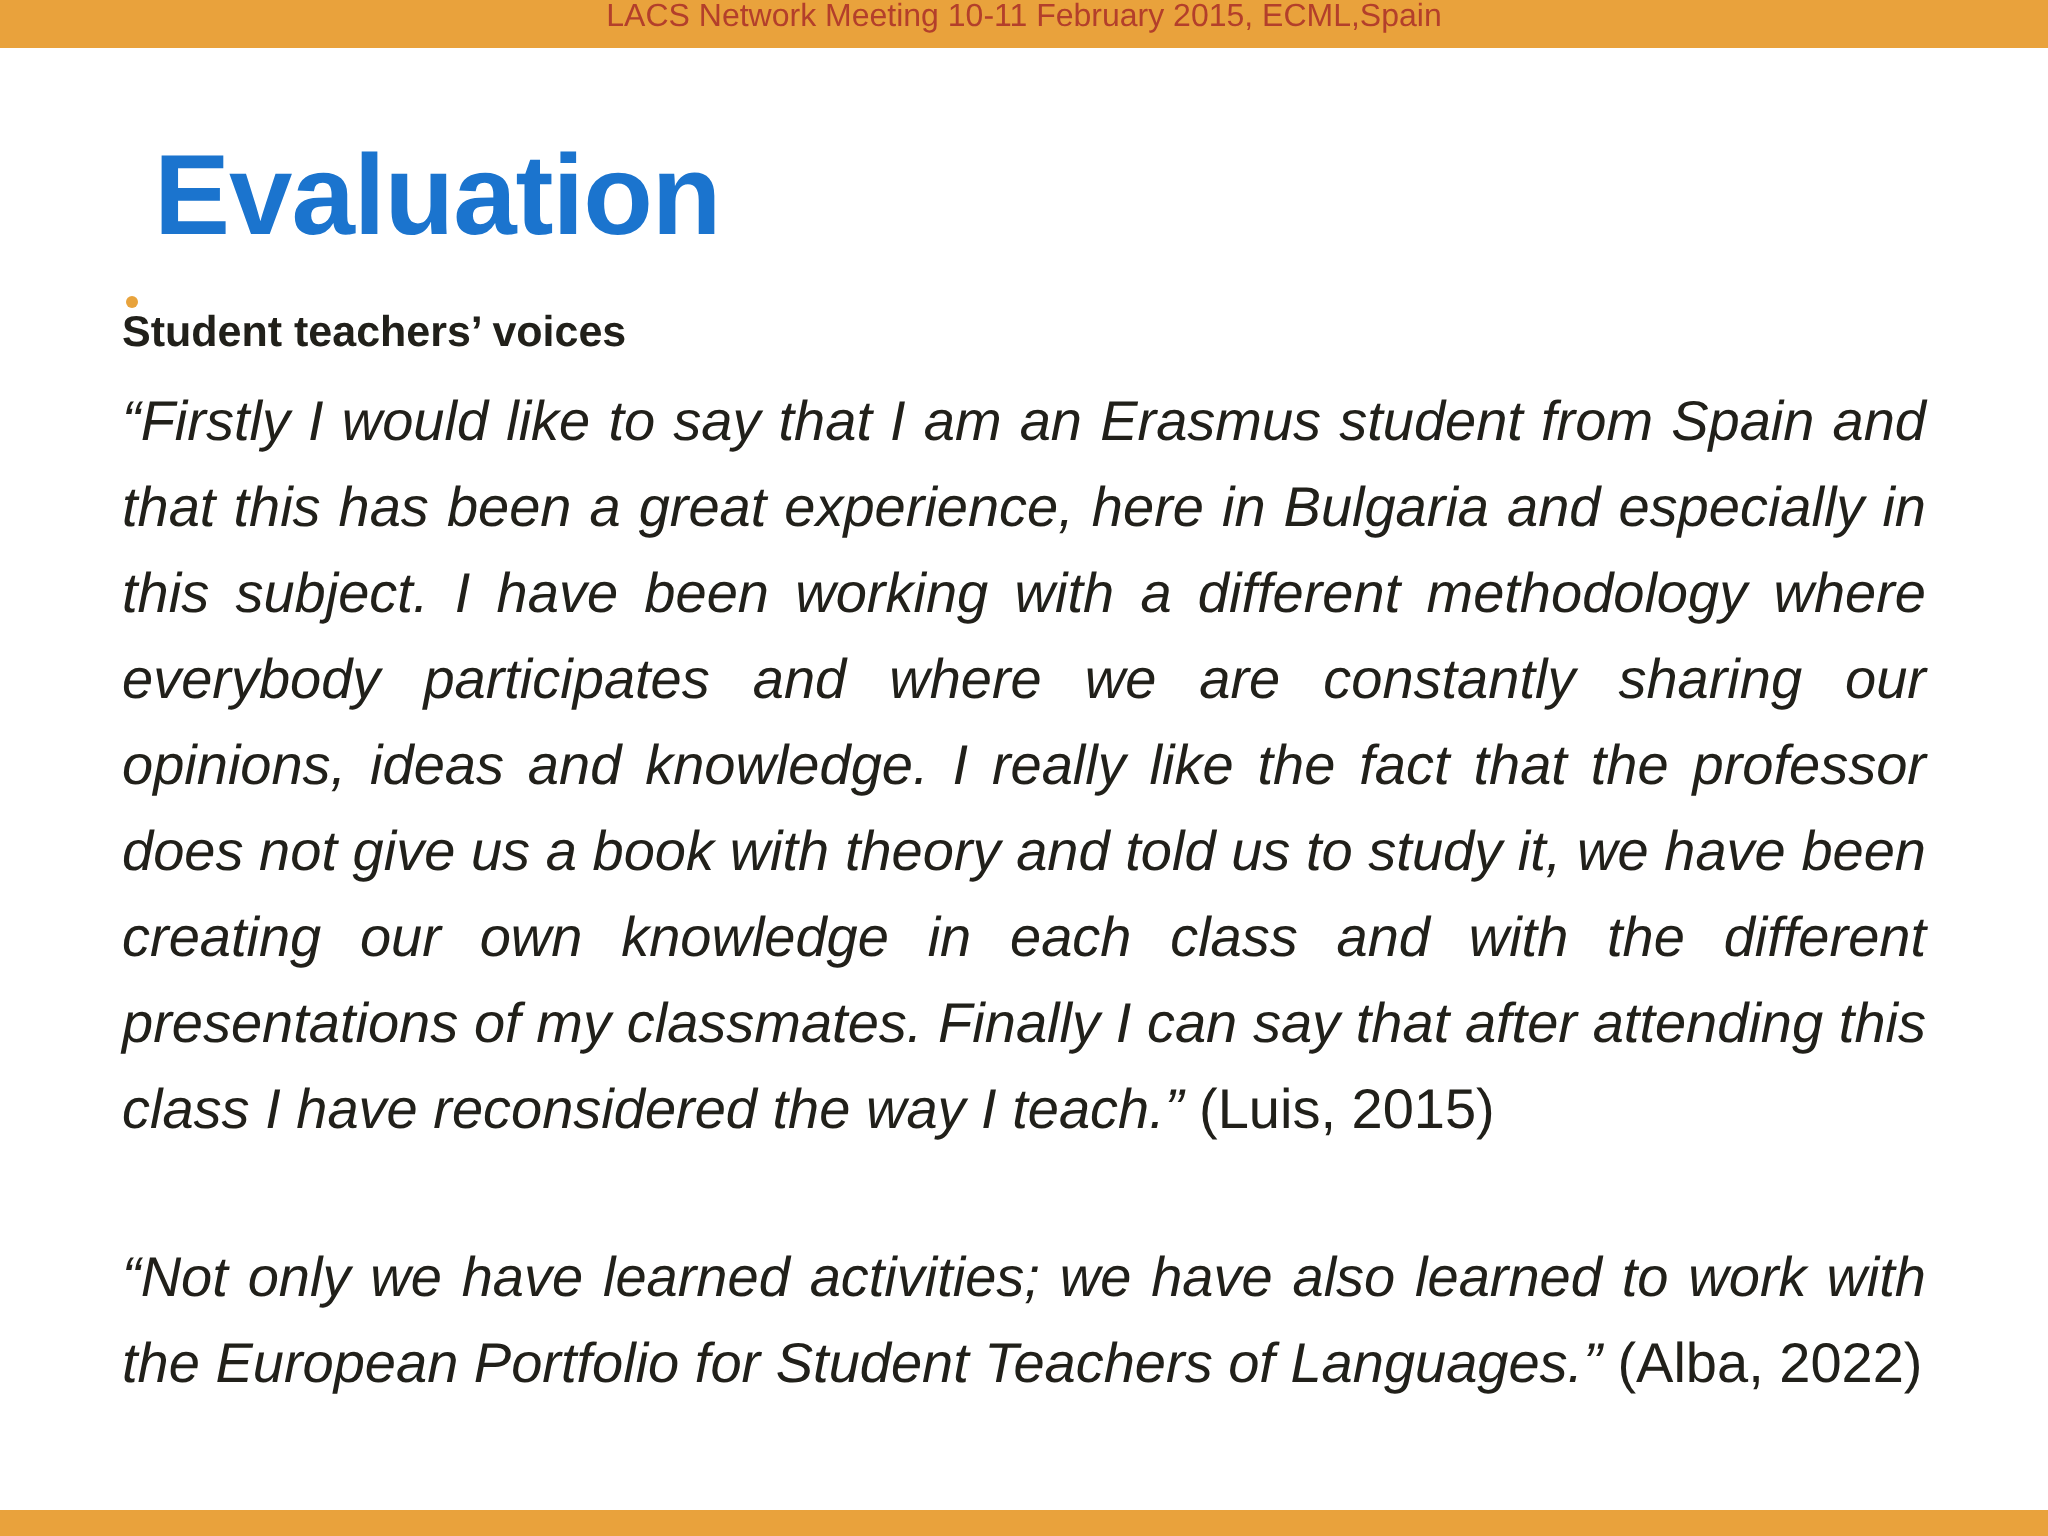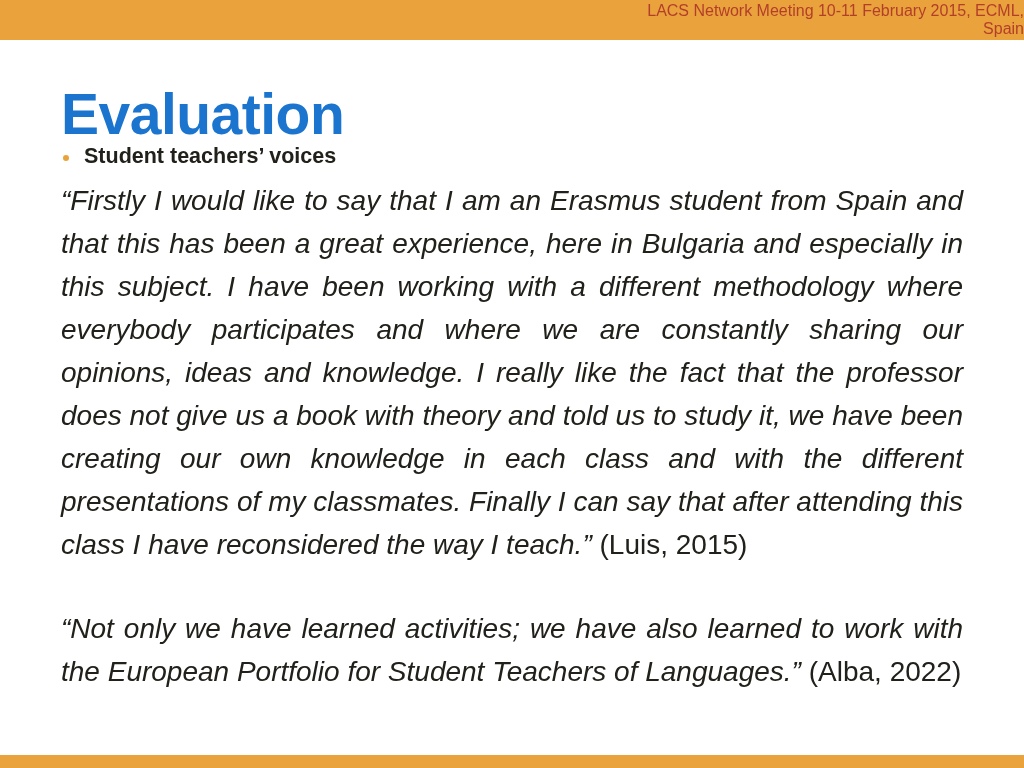--- a/index.html
+++ b/index.html
@@ -9,45 +9,46 @@
   }
   .slide {
     position: relative;
     width: 1024px;
     height: 768px;
     background: #ffffff;
     overflow: hidden;
     font-family: "Liberation Sans", sans-serif;
   }
   .topbar {
-    height: 40px;
+    height: 24px;
     background: var(--bar-orange, #E9A23C);
     color: var(--header-text-red, #B33F2B);
     display: flex;
-    flex-direction: column;
     justify-content: center;
-    align-items: flex-end;
+    align-items: flex-start;
     text-align: center;
     font-size: 16px;
     line-height: 18.5px;
   }
   .content {
     padding: 0 61px;
   }
   .title {
-    margin: 44px 0 0 0;
+    margin: 44px 0 0 16px;
     font-size: 57px;
     line-height: 60px;
     font-weight: 700;
     letter-spacing: -0.5px;
     color: var(--title-blue, #1B74CE);
   }
   .bullet-row {
+    margin-top: 18px;
     display: flex;
-    align-items: center;
+    align-items: flex-start;
+    flex-direction: column;
   }
   .dot {
     width: 6px;
     height: 6px;
     border-radius: 50%;
     background: var(--bullet-orange, #E8A33C);
     margin: 2px 15px 0 2px;
     flex: none;
   }
   .bullet-text {

